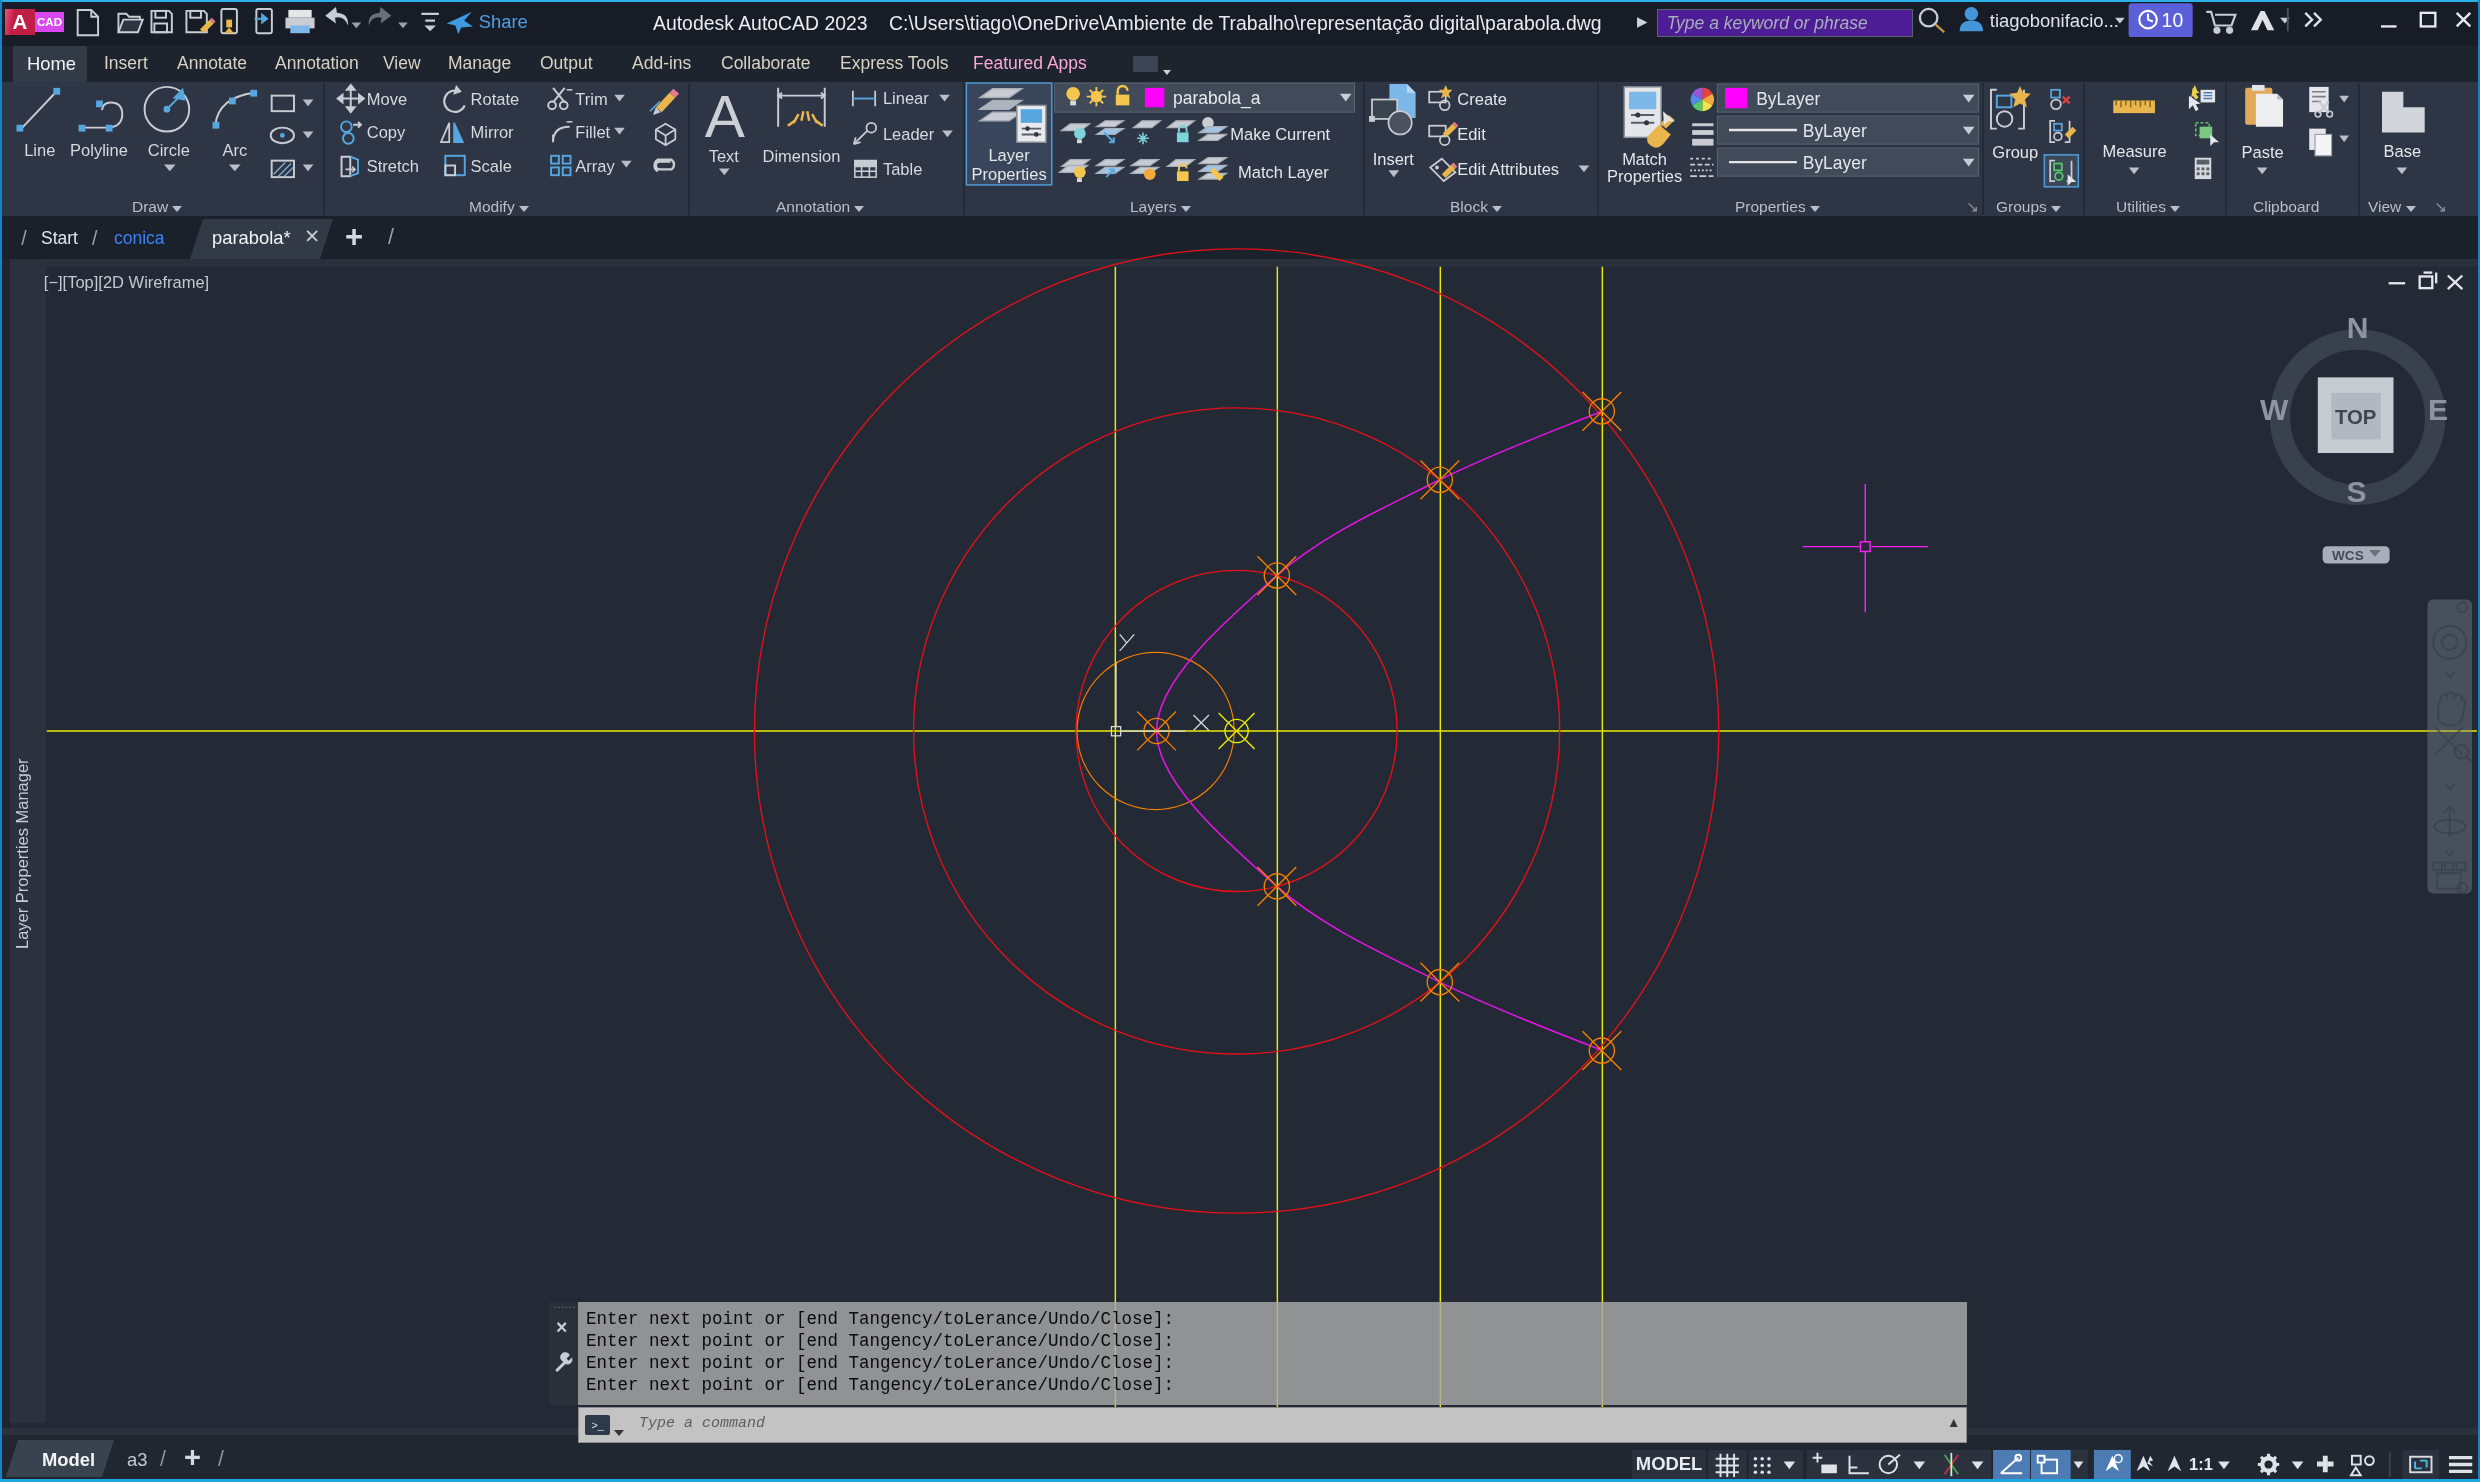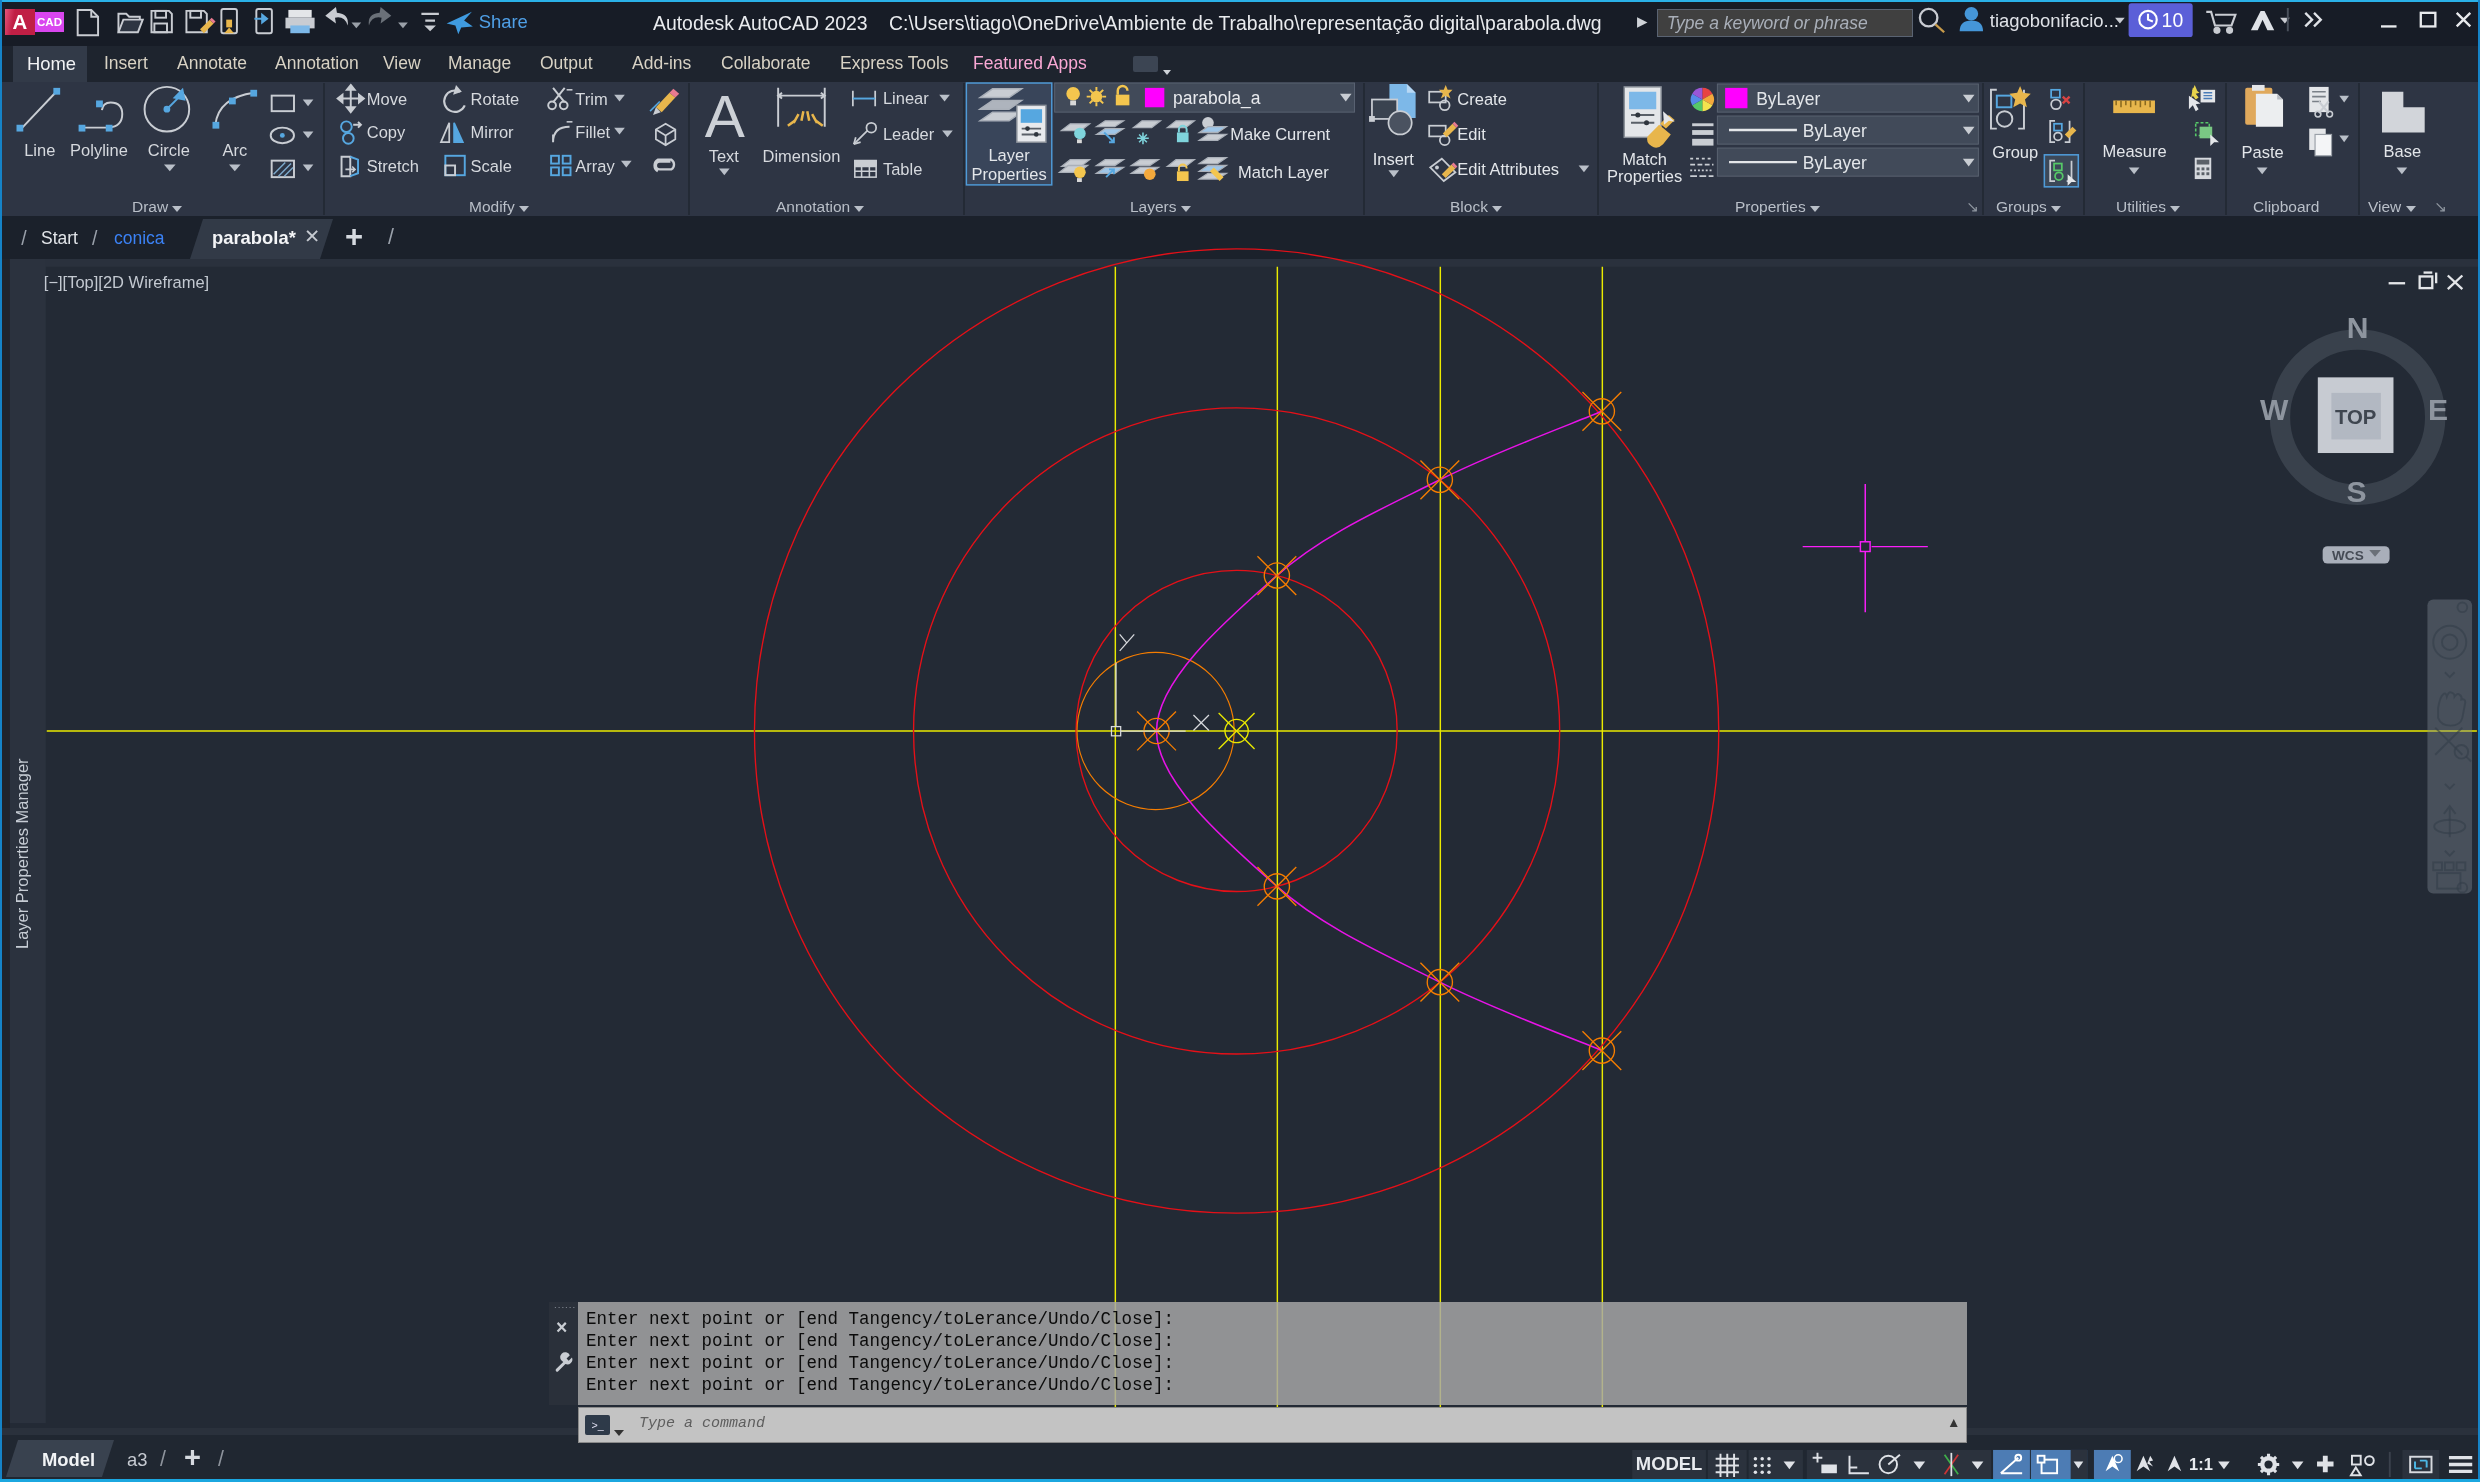--- a/index.html
+++ b/index.html
@@ -15,21 +15,21 @@
 
 <div class="a" style="left:0;top:0;width:2480px;height:46px;background:#171c26"></div>
 <div class="a" style="left:0;top:0;width:2480px;height:1.9px;background:#2ab1e8"></div>
 
 <div class="a" style="left:4.9px;top:8.7px;width:30px;height:26px;background:linear-gradient(100deg,#e5547a,#c01f45 30%);color:#fff;font-weight:bold;font-size:20.4px;text-align:center;line-height:26px">A</div>
 <div class="a" style="left:35px;top:11.6px;width:29px;height:20.4px;background:#d946ef;color:#fff;font-weight:bold;font-size:11.6px;text-align:center;line-height:20.4px">CAD</div>
 
 <div class="a" style="left:653px;top:11.6px;color:#e9ebee;font-size:19.4px;white-space:nowrap">Autodesk AutoCAD 2023&nbsp;&nbsp;&nbsp;&nbsp;C:\Users\tiago\OneDrive\Ambiente de Trabalho\representação digital\parabola.dwg</div>
 <div class="a" style="left:1637px;top:12.6px;color:#cfd3d8;font-size:13.6px">▶</div>
 
-<div class="a" style="left:1657px;top:8.7px;width:256px;height:28px;background:#404040;border:1px solid #5a6372;color:#a9afb9;font-style:italic;font-size:17.5px;line-height:26px;padding-left:8.7px">Type a keyword or phrase</div>
+<div class="a" style="left:1657px;top:8.7px;width:256px;height:28px;background:#4c1d95;border:1px solid #5a6372;color:#a9afb9;font-style:italic;font-size:17.5px;line-height:26px;padding-left:8.7px">Type a keyword or phrase</div>
 
 <svg class="a" width="602" height="44" viewBox="0 0 620 45" style="left:0;top:1.9px">
   <g stroke="#c9ccd2" stroke-width="2" fill="none">
     <path d="M 80 8 h 14 l 7 7 v 19 h -21 Z"></path>
       <path d="M 94 8 v 7 h 7"></path>
     <path d="M 122 31 v -19 h 8 l 3 3 h 11 v 4"></path>
       <path d="M 122 31 l 5 -13 h 20 l -5 13 Z" fill="#2e3542"></path>
     <path d="M 156 9 h 18 l 3 3 v 19 h -21 Z"></path>
       <rect x="160" y="9" width="11" height="7"></rect>
       <rect x="159" y="22" width="13" height="9"></rect>
@@ -540,21 +540,21 @@
   <path d="M 2470 88 l 11 0 l -5.5 7 Z" fill="#b9bfc8"></path>
 </g>
 </svg>
 
 <div class="a" style="left:0;top:216px;width:2480px;height:43px;background:#1b212b"></div>
 <div class="a" style="left:21.3px;top:227px;color:#9aa1ab;font-size:19.4px">/</div>
 <div class="a" style="left:41px;top:228px;color:#e2e5e9;font-size:17.5px">Start</div>
 <div class="a" style="left:92px;top:227px;color:#9aa1ab;font-size:19.4px">/</div>
 <div class="a" style="left:114px;top:228px;color:#3b82f6;font-size:17.5px">conica</div>
 <div class="a" style="left:203px;top:219px;width:130px;height:40px;background:#323a47;transform:skewX(-18deg);transform-origin:0 0"></div>
-<div class="a" style="left:212px;top:227px;color:#f4f5f7;font-size:18.4px;font-weight:bold">parabola*</div>
+<div class="a" style="left:212px;top:227px;color:#f4f5f7;font-size:18.4px;font-weight:normal">parabola*</div>
 <div class="a" style="left:304px;top:225px;color:#c6cad1;font-size:19.4px">✕</div>
 <div class="a" style="left:345px;top:219px;color:#d6dae0;font-size:31px;font-weight:bold">+</div>
 <div class="a" style="left:388px;top:225px;color:#9aa1ab;font-size:21.3px">/</div>
 
 <div class="a" id="canvas" style="left:0;top:259px;width:2480px;height:1169px">
 <svg width="2480" height="1169" viewBox="0 0 2556 1205" style="position:absolute;left:0;top:0">
   <rect x="0" y="0" width="2556" height="1205" fill="#232a35"></rect>
   <rect x="0" y="0" width="2556" height="8" fill="#2a313d"></rect>
   <rect x="0" y="0" width="10" height="1205" fill="#20242c"></rect>
   <rect x="10" y="0" width="37" height="1200" fill="#2b323e"></rect>

